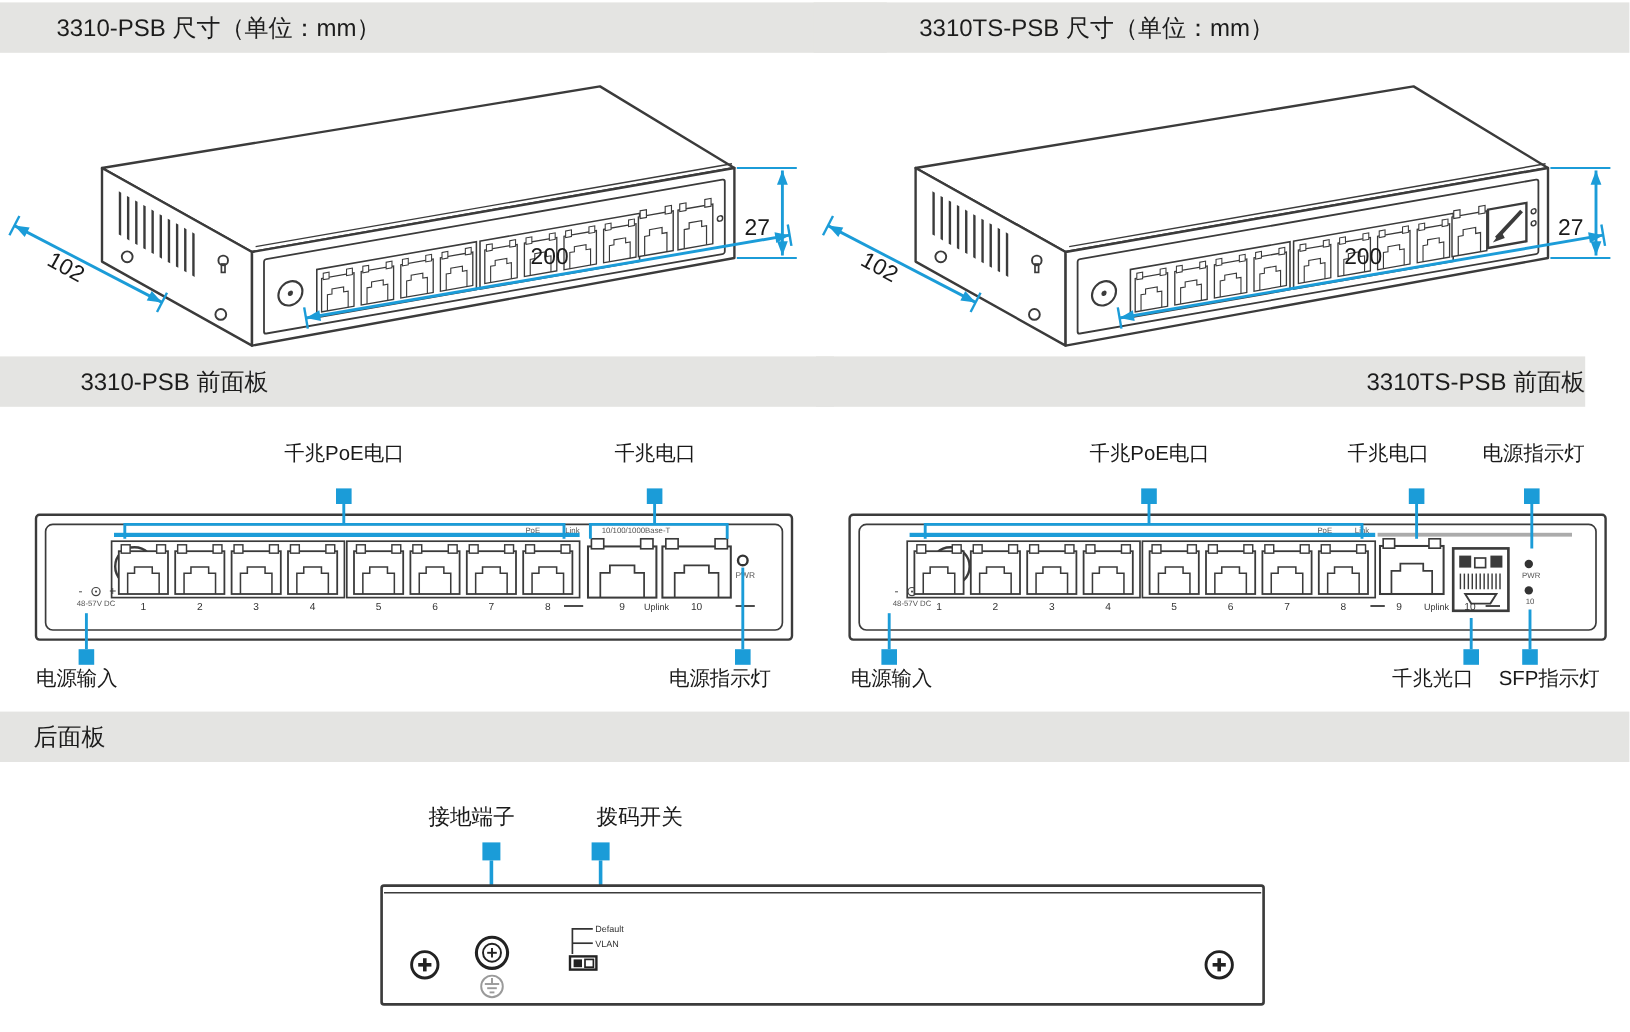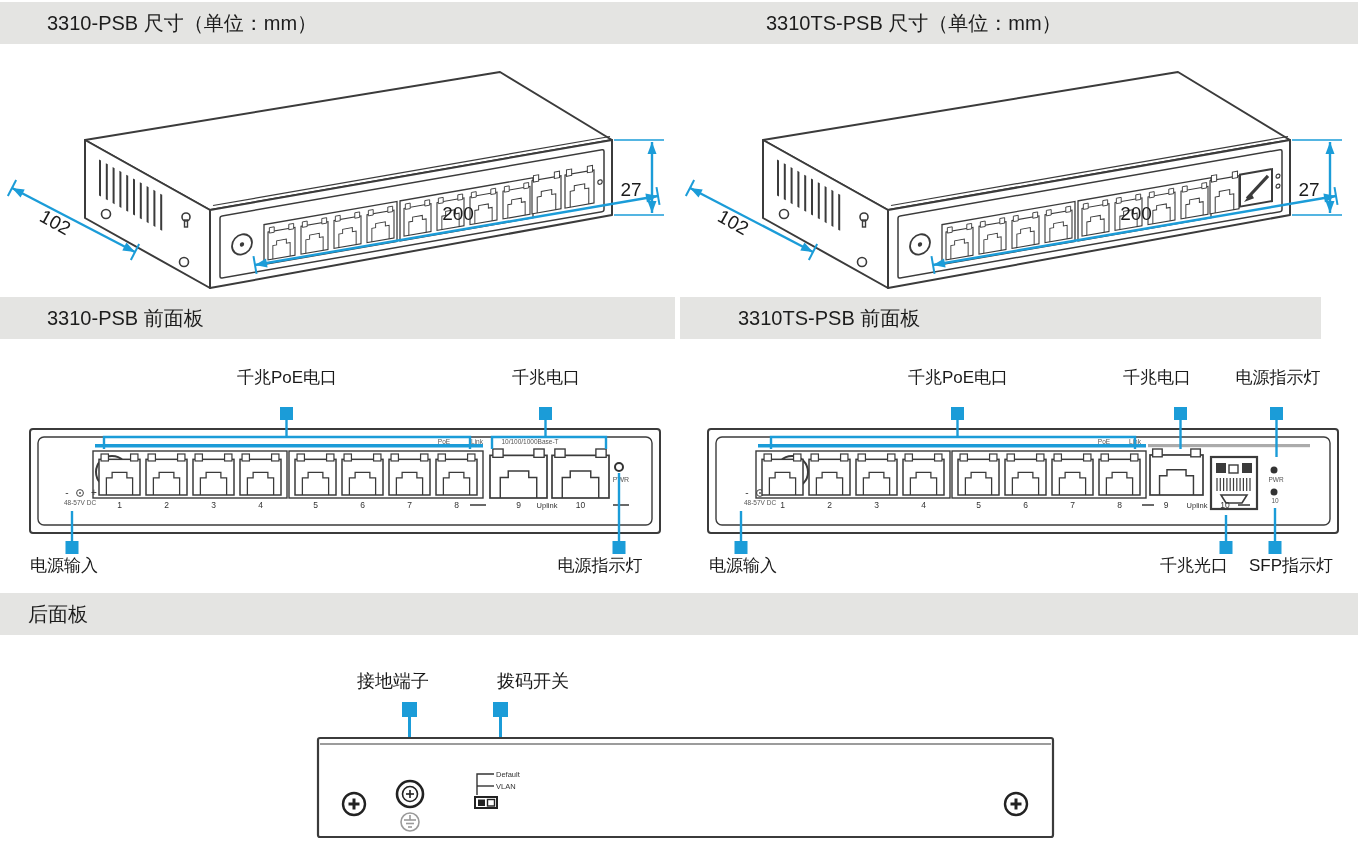--- a/index.html
+++ b/index.html
@@ -12,24 +12,24 @@
 </style>
 </head>
 <body>
 
 <div class="hdr" style="left:0;top:2px;width:739px;">
   <span style="margin-left:47px;">3310-PSB 尺寸（单位：mm）</span>
 </div>
 <div class="hdr" style="left:678px;top:2px;width:680px;">
   <span style="margin-left:88px;">3310TS-PSB 尺寸（单位：mm）</span>
 </div>
-<div class="hdr" style="left:0;top:297px;width:675px;">
+<div class="hdr" style="left:0;top:297px;width:675px;padding-left:20px;">
   <span style="margin-left:47px;">3310-PSB 前面板</span>
 </div>
-<div class="hdr" style="left:680px;top:297px;width:641px;">
+<div class="hdr" style="left:680px;top:297px;width:641px;justify-content:flex-end;">
   <span style="margin-left:58px;">3310TS-PSB 前面板</span>
 </div>
 <div class="hdr" style="left:0;top:593px;width:1358px;">
   <span style="margin-left:28px;text-align:right;">后面板</span>
 </div>
 
 <svg width="680" height="240" viewBox="0 0 680 240" style="left:0;top:52px;">
     <polygon points="85,88 500,20 612,88 210,158" fill="#fff" stroke="#3b3b3b" stroke-width="2" stroke-linejoin="round"></polygon>
     <polygon points="85,88 210,158 210,236 85,166" fill="#fff" stroke="#3b3b3b" stroke-width="2" stroke-linejoin="round"></polygon>
     <polygon points="210,158 612,88 612,163 210,236" fill="#fff" stroke="#3b3b3b" stroke-width="2" stroke-linejoin="round"></polygon>

